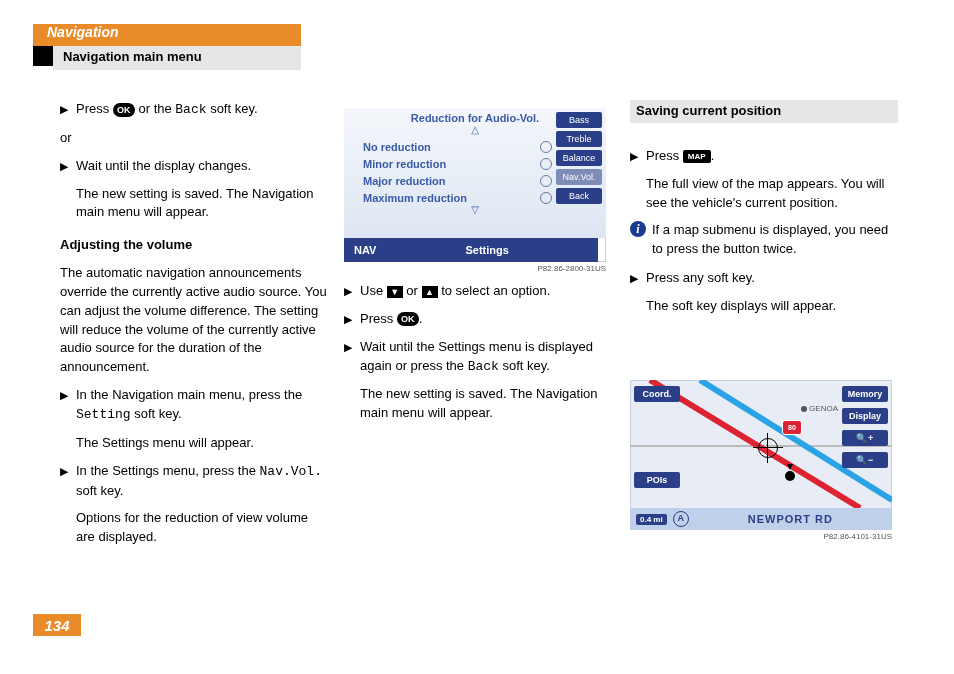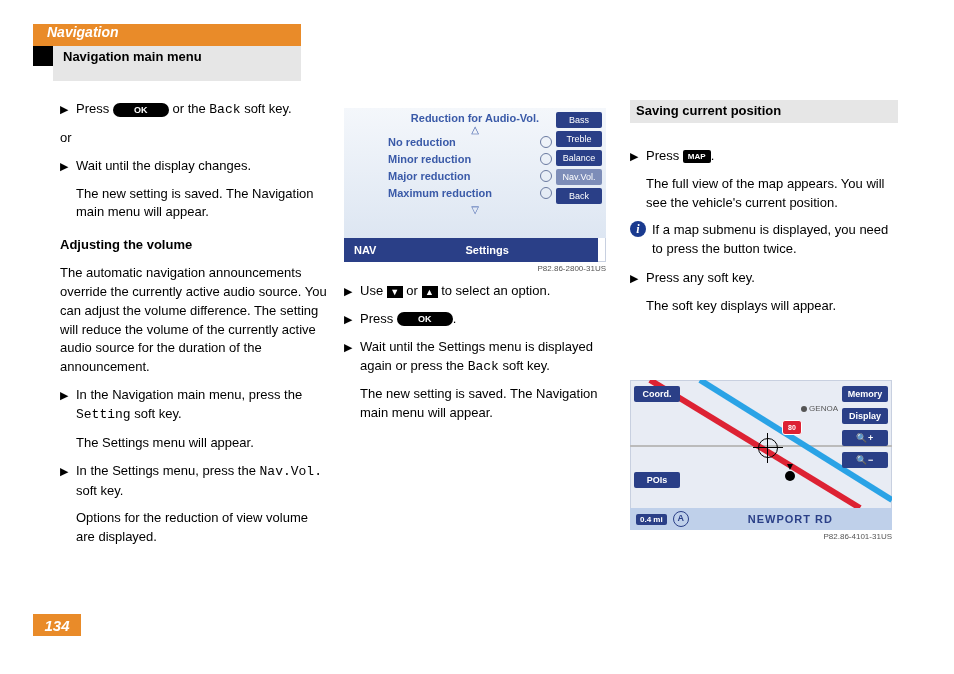--- a/index.html
+++ b/index.html
@@ -11,21 +11,21 @@
     background:#fff;
     position:relative;
   }
   
   .hdr-bar{
     position:absolute;left:33px;top:24px;width:268px;height:22px;
     background:#e98b29;color:#fff;font-weight:bold;font-style:italic;
     padding:0 0 0 14px;font-size:14px;box-sizing:border-box;
   }
   .hdr-accent{position:absolute;left:33px;top:46px;width:20px;height:20px;background:#000;}
-  .hdr-sub{position:absolute;left:53px;top:46px;width:248px;height:35px;
+  .hdr-sub{position:absolute;left:53px;top:46px;width:248px;height:24px;
     background:#e6e6e6;font-weight:bold;font-size:13px;
     padding:3px 0 0 10px;box-sizing:border-box;}
   
   .pnum-box{position:absolute;left:33px;top:614px;width:48px;height:22px;
     background:#e98b29;color:#fff;font-weight:bold;font-style:italic;
     font-size:15px;text-align:center;padding-top:3px;box-sizing:border-box;}
   
   .col{position:absolute;top:100px;width:268px;line-height:1.45;font-size:13px;}
   .col1{left:60px}
   .col2{left:344px}
@@ -39,35 +39,35 @@
   
   .greybar{background:#e6e6e6;font-weight:bold;padding:2px 6px;margin-bottom:24px}
   .infoblock{position:relative;padding-left:22px;margin-bottom:10px}
   .infoblock .info-icon{position:absolute;left:0;top:0;width:16px;height:16px;
     border-radius:50%;background:#1a3a8f;color:#fff;text-align:center;
     font-family:Georgia,serif;font-style:italic;font-weight:bold;font-size:12px;
     line-height:16px;}
   
   .chip{display:inline-block;background:#000;color:#fff;border-radius:9px;
     min-width:16px;height:14px;font-size:9px;font-weight:bold;text-align:center;
-    padding:0 20px;vertical-align:middle;line-height:14px;}
+    padding:0 3px;vertical-align:middle;line-height:14px;}
   .chip-sq{display:inline-block;background:#000;color:#fff;width:16px;height:12px;
     text-align:center;font-size:9px;line-height:12px;vertical-align:middle;}
   .chip-map{display:inline-block;background:#000;color:#fff;font-size:8px;
     font-weight:bold;padding:1px 5px;border-radius:2px;vertical-align:middle;}
   .arr{font-size:11px}
 
   
   .scr1{position:absolute;left:344px;top:108px;width:262px;height:154px;
     font-family:Verdana,Arial,sans-serif;font-size:11px;
     box-shadow:0 0 0 1px #c8d0e0 inset;}
   .scr1 .body{position:absolute;left:0;top:0;right:0;height:130px;
     background:linear-gradient(#f4f7fb,#dde6f2);}
   .scr1 .title{color:#3a5aa8;font-weight:bold;text-align:center;padding-top:4px}
-  .scr1 .row{display:flex;align-items:flex-start;height:17px;padding-left:44px;
+  .scr1 .row{display:flex;align-items:flex-end;height:17px;padding-left:19px;
     color:#3a5aa8;font-weight:bold}
   .scr1 .row.sel{color:#000}
   .scr1 .row .radio{margin-left:auto;margin-right:54px;width:10px;height:10px;
     border:1px solid #6a7aa0;border-radius:50%;}
   .scr1 .row.sel .radio{background:radial-gradient(circle,#3a5aa8 0 40%,transparent 45%);}
   .scr1 .tri-up,.scr1 .tri-dn{color:#3a5aa8;text-align:center;font-size:10px;line-height:12px}
   .scr1 .side{position:absolute;right:4px;top:4px;width:46px}
   .scr1 .side div{background:#2a3f87;color:#fff;font-size:9px;font-weight:normal;
     text-align:center;border-radius:2px;margin-bottom:3px;padding:3px 0;}
   .scr1 .side div.lite{background:#7d8db8}

